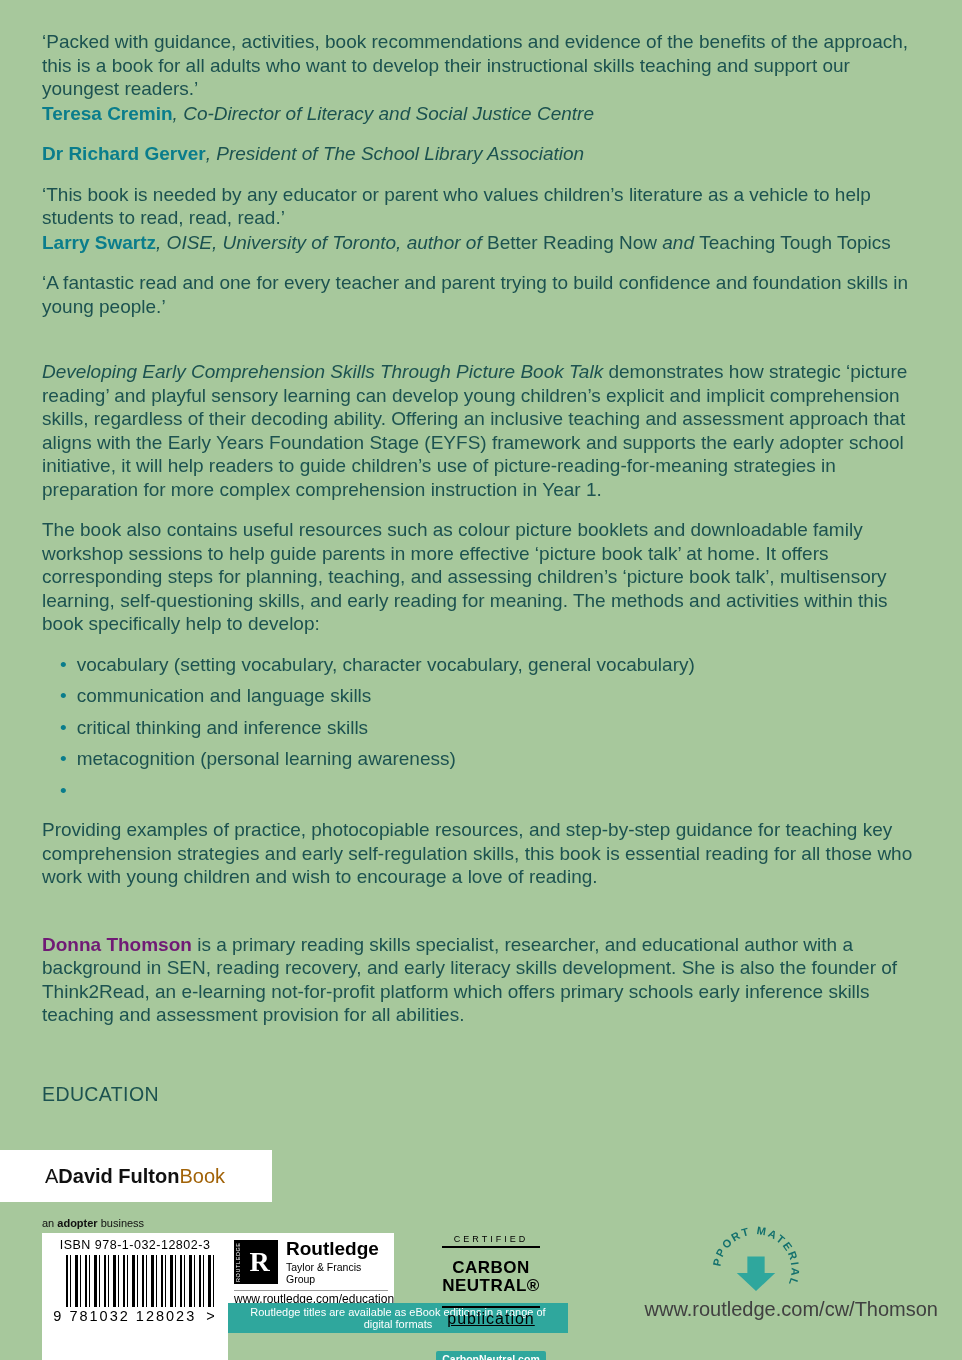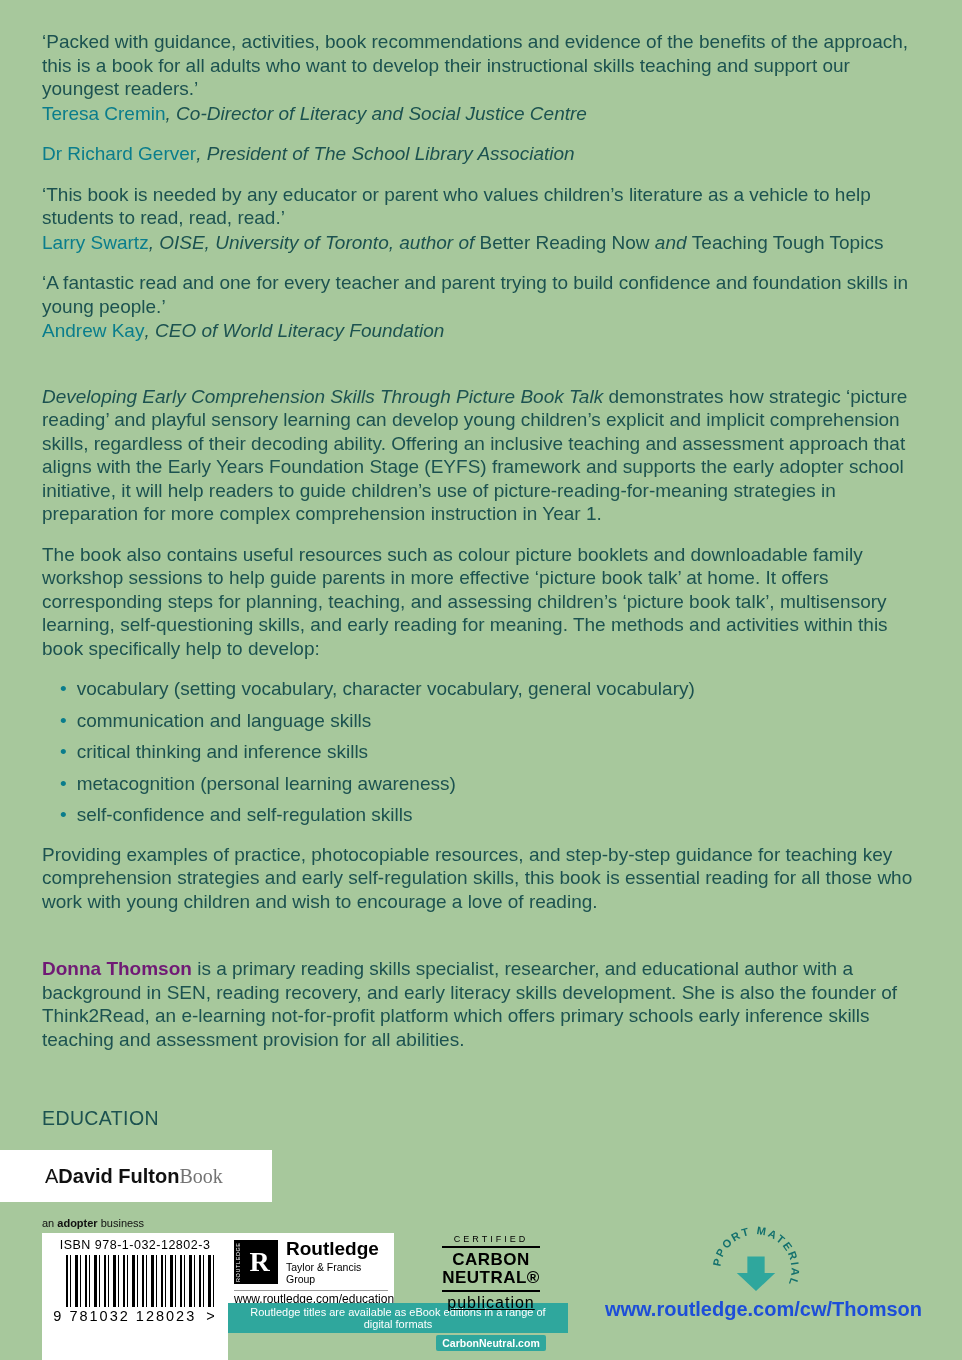--- a/index.html
+++ b/index.html
@@ -9,21 +9,21 @@
     background: #a7c89c;
     font-family: "Liberation Sans", sans-serif;
     color: #1c5250;
     position: relative;
     overflow: hidden;
   }
   .content { padding: 30px 40px 0 42px; }
 
   .quote { font-size: 19px; line-height: 23.5px; margin: 0 0 1px 0; }
   .attr  { font-size: 19px; line-height: 23.5px; margin: 0 0 17px 0; }
-  .attr .name { color: #0a7d8c; font-weight: normal; }
+  .attr .name { color: #0a7d8c; font-weight: bold; }
   .attr .role { font-style: italic; }
   .attr .book { font-style: normal; }
 
   .para { font-size: 19px; line-height: 23.5px; margin: 0 0 17px 0; }
   .desc-start { margin-top: 42px; }
   .book-title { font-style: italic; }
 
   .bullets { list-style: none; margin: 6px 0 16px 0; padding: 0 0 0 18px; }
   .bullets li { display: flex; font-size: 19px; line-height: 23.5px; margin-bottom: 8px; }
   .bullets .dot { color: #0a7d8c; margin-right: 10px; flex: 0 0 auto; }
@@ -35,21 +35,21 @@
 
   
   .fulton {
     position: absolute; left: 0; top: 1150px;
     width: 272px; height: 52px;
     background: #ffffff; color: #111;
     display: flex; align-items: center;
     padding-left: 45px; font-size: 20px;
   }
   .fulton .df { font-weight: bold; }
-  .fulton .bk { font-weight: normal; color: #737373; font-family: Liberation Serif, serif; }
+  .fulton .bk { font-weight: normal; color: #a16207; }
 
   
   .informa { position: absolute; left: 42px; top: 1217px; font-size: 11px; color: #111; }
 
   .barcode {
     position: absolute; left: 42px; top: 1233px;
     width: 186px; height: 132px; background: #fff;
     text-align: center; padding-top: 5px; color: #000;
   }
   .isbn-label { font-size: 12.5px; letter-spacing: 0.5px; }
@@ -77,45 +77,44 @@
 
   .ebook-bar {
     position: absolute; left: 228px; top: 1303px;
     width: 340px; height: 30px; background: #2fa79d; color: #fff;
     font-size: 11px; display: flex; align-items: center; justify-content: center;
     text-align: center; padding: 0 10px;
   }
 
   .carbon { position: absolute; left: 428px; top: 1234px; width: 126px; text-align: center; color: #000; }
   .carbon .cert { font-size: 9px; letter-spacing: 3px; }
-  .carbon .bigwrap { border-top: 2px solid #000; border-bottom: 2px solid #000; margin: 2px 14px; padding: 3px 0; }
+  .carbon .bigwrap { border-top: 2px solid #000; border-bottom: 2px solid #000; margin: 2px 14px; padding: 11px 0; }
   .carbon .big { font-size: 17px; font-weight: 900; line-height: 1.05; letter-spacing: 0.5px; }
   .carbon .pub { font-size: 16px; margin-top: 2px; letter-spacing: 1px; text-decoration: underline; }
   .carbon .pill { margin: 23px auto 0; width: 110px; height: 16px; background: #2fa79d; color: #fff;
                   font-size: 10.5px; font-weight: bold; line-height: 16px; border-radius: 2px; }
 
   .support { position: absolute; left: 708px; top: 1222px; width: 96px; height: 96px; }
 
-  .website { position: absolute; right: 40px; top: 1298px; font-size: 20px; font-weight: bold; color: #1d4ed8; }
+  .website { position: absolute; right: 24px; top: 1298px; font-size: 20px; font-weight: normal; color: #404040; }
 </style>
 </head>
 <body>
 
 <div class="content">
 
   <p class="quote">‘Packed with guidance, activities, book recommendations and evidence of the benefits of the approach, this is a book for all adults who want to develop their instructional skills teaching and support our youngest readers.’</p>
   <p class="attr"><span class="name">Teresa Cremin</span><span class="role">, Co-Director of Literacy and Social Justice Centre</span></p>
 
   <p class="attr"><span class="name">Dr Richard Gerver</span><span class="role">, President of The School Library Association</span></p>
 
   <p class="quote">‘This book is needed by any educator or parent who values children’s literature as a vehicle to help students to read, read, read.’</p>
   <p class="attr"><span class="name">Larry Swartz</span><span class="role">, OISE, University of Toronto, author of </span><span class="book">Better Reading Now</span><span class="role"> and </span><span class="book">Teaching Tough Topics</span></p>
 
   <p class="quote">‘A fantastic read and one for every teacher and parent trying to build confidence and foundation skills in young people.’</p>
-  <p class="attr"><span class="name">Andrew Kay</span><span class="role">, CEO of World Literacy Foundation</span></p>
 
   <p class="para desc-start"><span class="book-title">Developing Early Comprehension Skills Through Picture Book Talk</span><span> demonstrates how strategic ‘picture reading’ and playful sensory learning can develop young children’s explicit and implicit comprehension skills, regardless of their decoding ability. Offering an inclusive teaching and assessment approach that aligns with the Early Years Foundation Stage (EYFS) framework and supports the early adopter school initiative, it will help readers to guide children’s use of picture-reading-for-meaning strategies in preparation for more complex comprehension instruction in Year 1.</span></p>
 
   <p class="para">The book also contains useful resources such as colour picture booklets and downloadable family workshop sessions to help guide parents in more effective ‘picture book talk’ at home. It offers corresponding steps for planning, teaching, and assessing children’s ‘picture book talk’, multisensory learning, self-questioning skills, and early reading for meaning. The methods and activities within this book specifically help to develop:</p>
 
   <ul class="bullets">
     <li>
         <span class="dot">•</span>
         <span>vocabulary (setting vocabulary, character vocabulary, general vocabulary)</span>
       </li>
@@ -126,21 +125,20 @@
     <li>
         <span class="dot">•</span>
         <span>critical thinking and inference skills</span>
       </li>
     <li>
         <span class="dot">•</span>
         <span>metacognition (personal learning awareness)</span>
       </li>
     <li>
         <span class="dot">•</span>
-        <span>self-confidence and self-regulation skills</span>
       </li>
   </ul>
 
   <p class="para">Providing examples of practice, photocopiable resources, and step-by-step guidance for teaching key comprehension strategies and early self-regulation skills, this book is essential reading for all those who work with young children and wish to encourage a love of reading.</p>
 
   <p class="para bio"><span class="name">Donna Thomson</span><span> is a primary reading skills specialist, researcher, and educational author with a background in SEN, reading recovery, and early literacy skills development. She is also the founder of Think2Read, an e-learning not-for-profit platform which offers primary schools early inference skills teaching and assessment provision for all abilities.</span></p>
 
   <div class="category">EDUCATION</div>
 </div>
 

